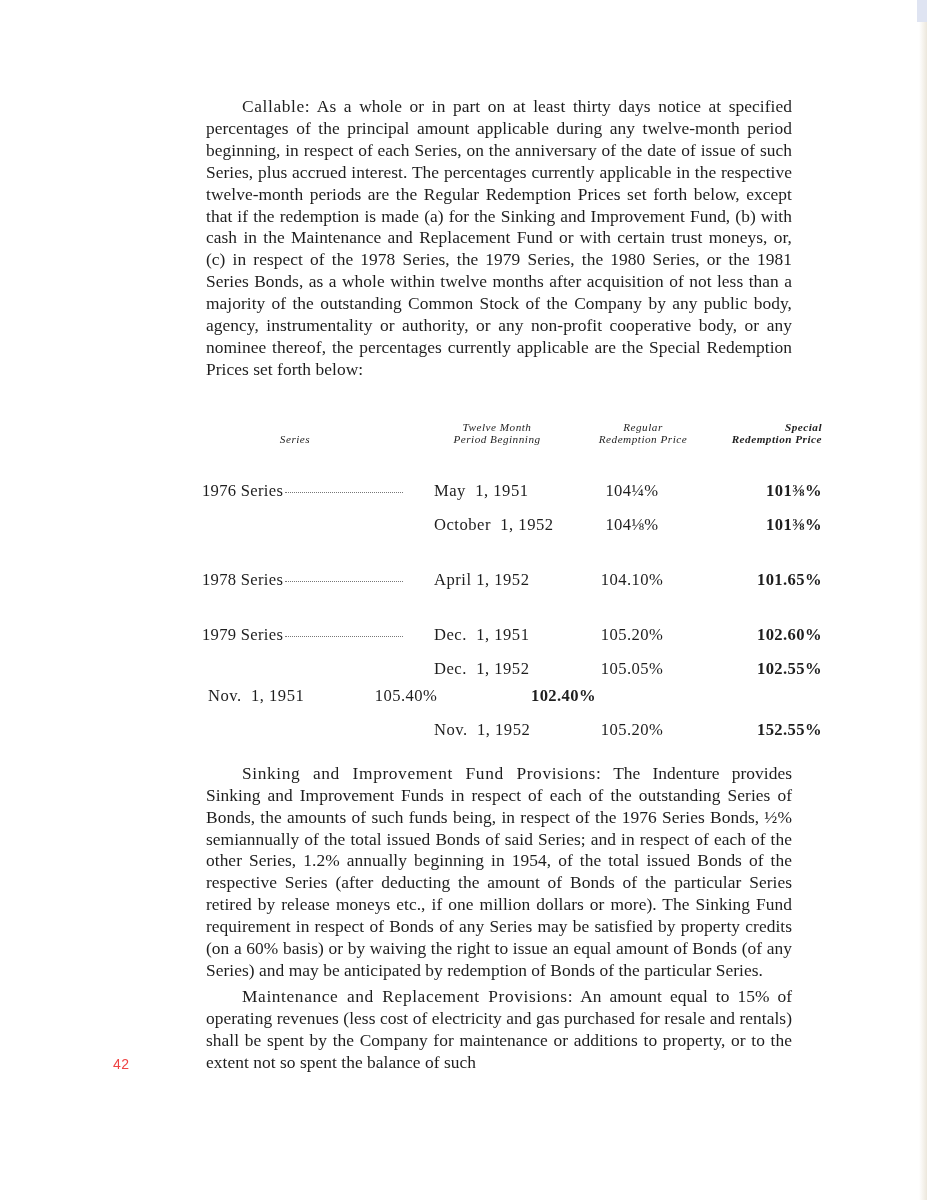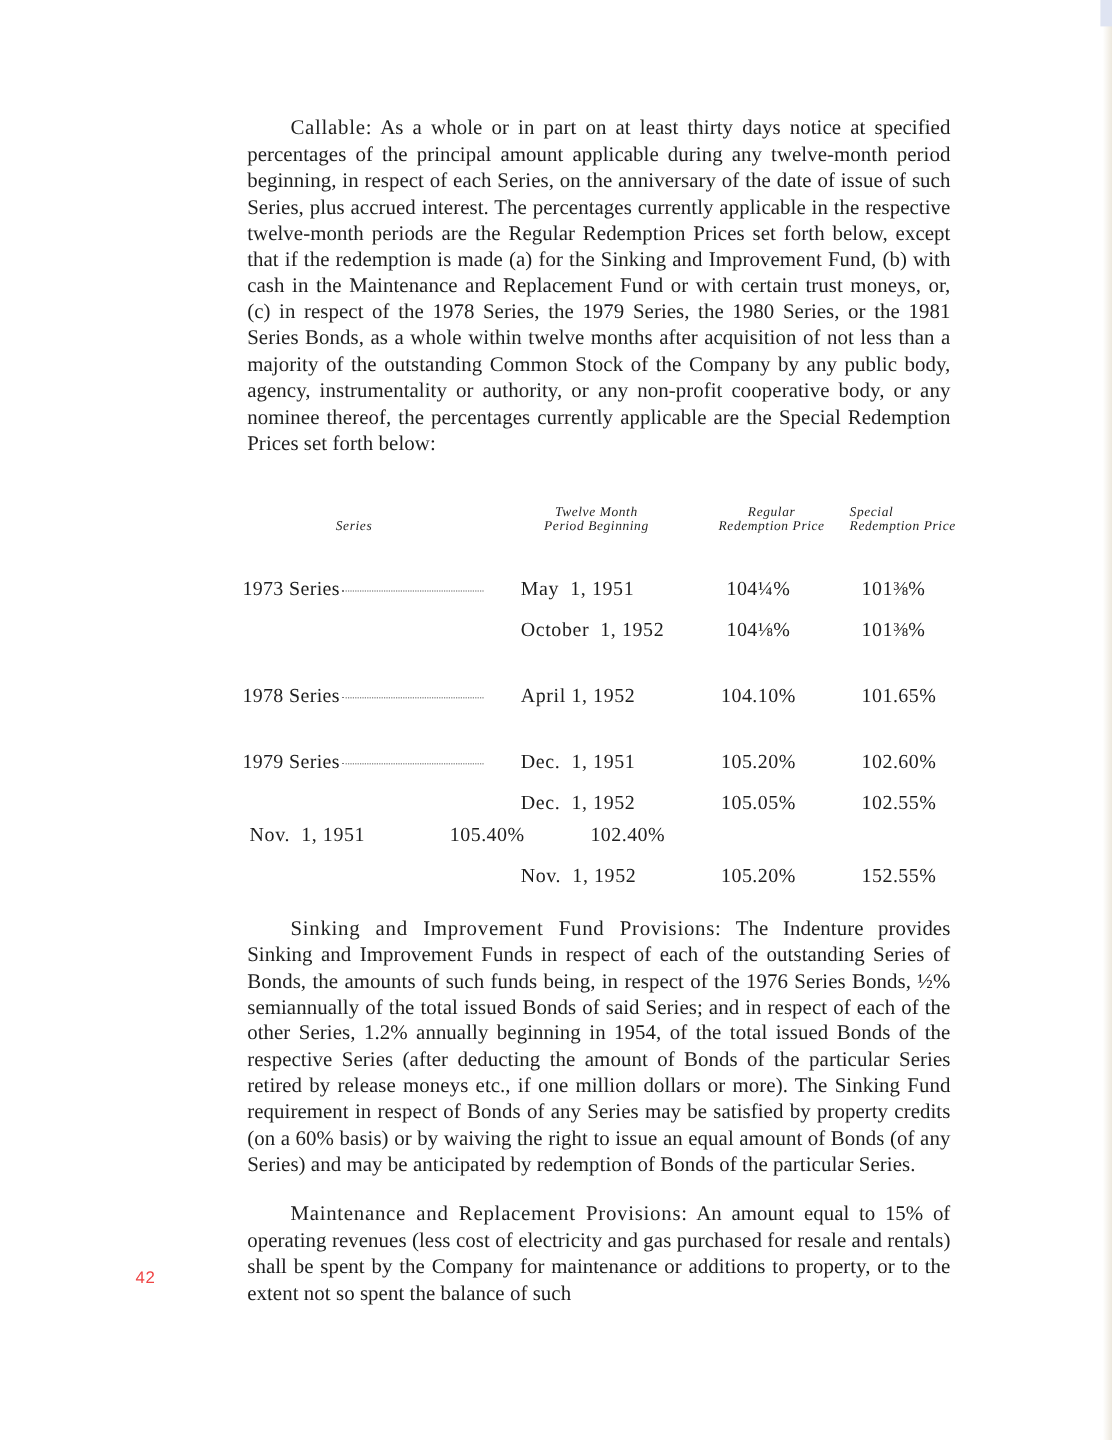--- a/index.html
+++ b/index.html
@@ -58,21 +58,21 @@
       align-items: flex-end;
       font-style: italic;
       font-size: 11.2px;
       line-height: 12px;
       letter-spacing: 0.5px;
       margin-bottom: 6px;
     }
     .col-series { width: 226px; margin-top: 28px; }
     .col-date { width: 150px; }
     .col-reg { width: 130px; text-align: center; }
-    .col-spec { width: 114px; text-align: left; }
+    .col-spec { width: 114px; text-align: right; font-weight: bold; }
     .thead .col-series { text-align: center; padding-right: 40px; box-sizing: border-box; }
     .thead .col-date { text-align: center; padding-right: 12px; box-sizing: border-box; }
     .group { margin-bottom: 4px; }
     .row {
       display: flex;
       align-items: baseline;
       font-size: 16.6px;
       line-height: 23px;
     }
     .series-cell {
@@ -87,21 +87,21 @@
       border-bottom: 1px dotted #777;
       height: 0;
       position: relative;
       top: -3px;
     }
     .date-cell { letter-spacing: 0.5px; padding-left: 6px; box-sizing: border-box; white-space: pre; }
     .reg-cell, .spec-cell { letter-spacing: 0.4px; }
     .reg-cell { padding-right: 22px; box-sizing: border-box; }
     .spec-cell { padding-left: 10px; box-sizing: border-box; }
     .para-2 { margin-top: 22px; }
-    .para-3 { margin-top: 19px; }
+    .para-3 { margin-top: 4px; }
     .page-number {
       position: absolute;
       left: 113px;
       top: 1056px;
       font-family: "Liberation Sans", "DejaVu Sans", sans-serif;
       font-size: 14px;
       color: #ef4444;
       letter-spacing: 0.5px;
     }
   </style>
@@ -130,21 +130,21 @@
       </div>
       <div class="col-spec">
         <div>Special</div>
         <div>Redemption Price</div>
       </div>
     </div>
 
     <div class="group">
       <div class="row">
         <div class="col-series series-cell">
-          <span class="label">1973  Series</span>
+          <span class="label">1976  Series</span>
           <span class="leader"></span>
         </div>
         <div class="col-date date-cell">May  1, 1951</div>
         <div class="col-reg reg-cell">104¼%</div>
         <div class="col-spec spec-cell">101⅜%</div>
       </div>
       <div class="row">
         <div class="col-series"></div>
         <div class="col-date date-cell">October  1, 1952</div>
         <div class="col-reg reg-cell">104⅛%</div>

